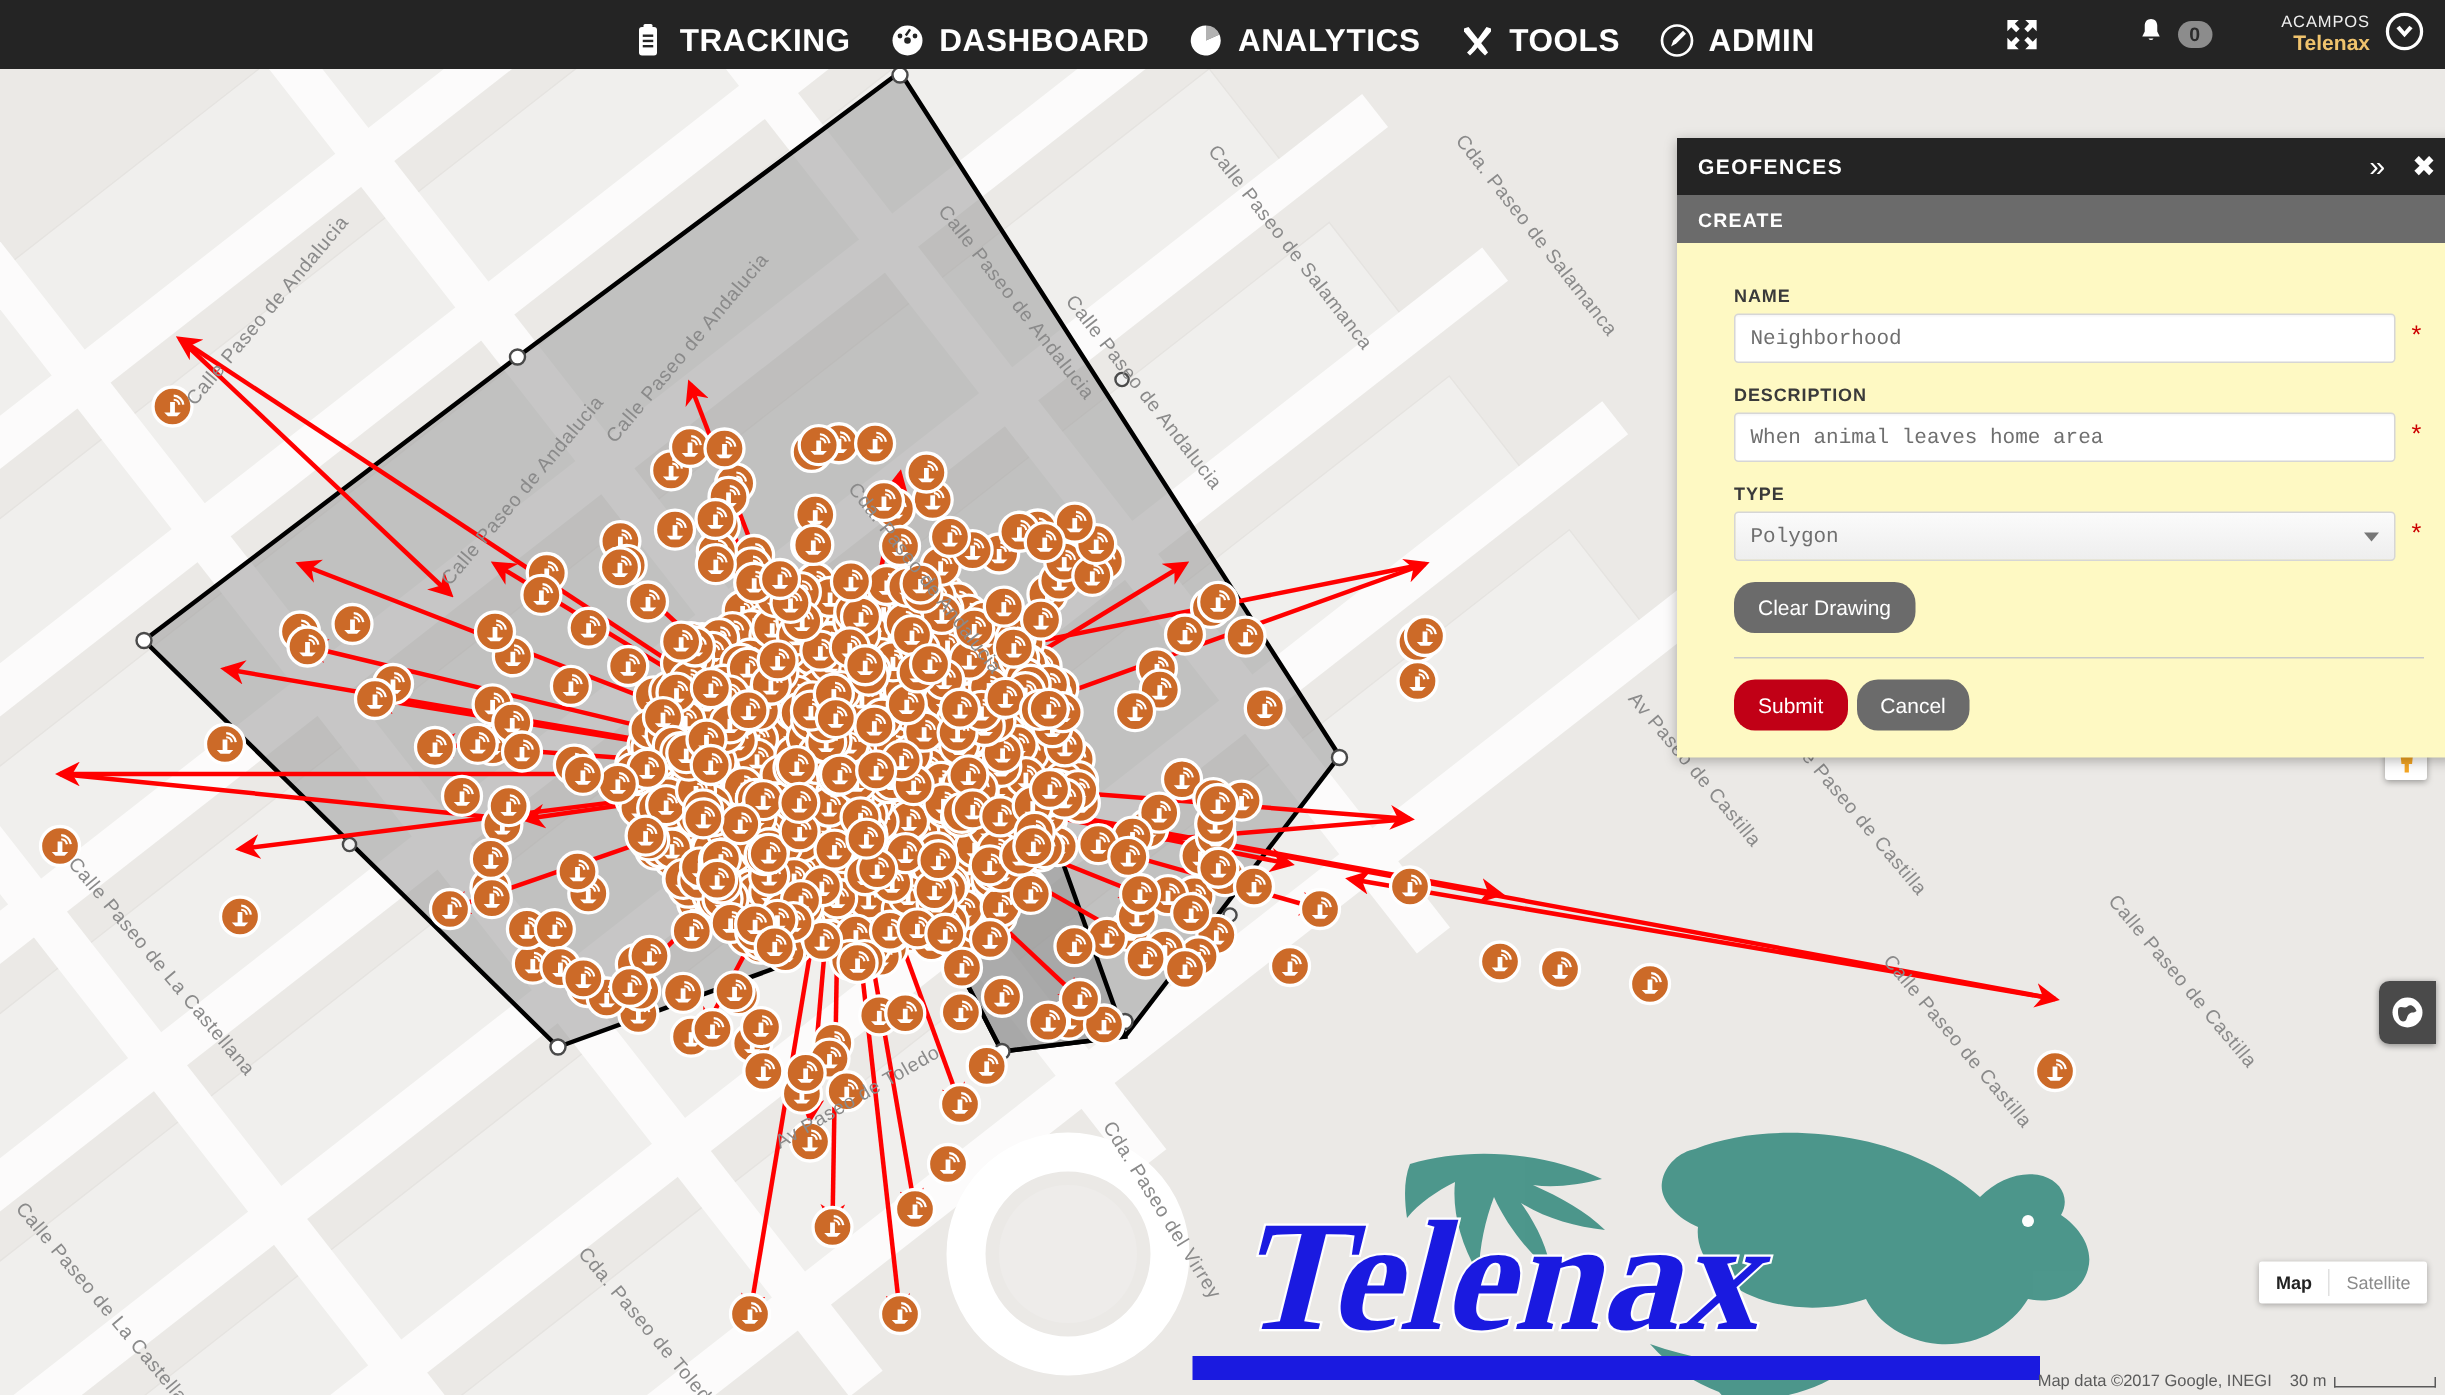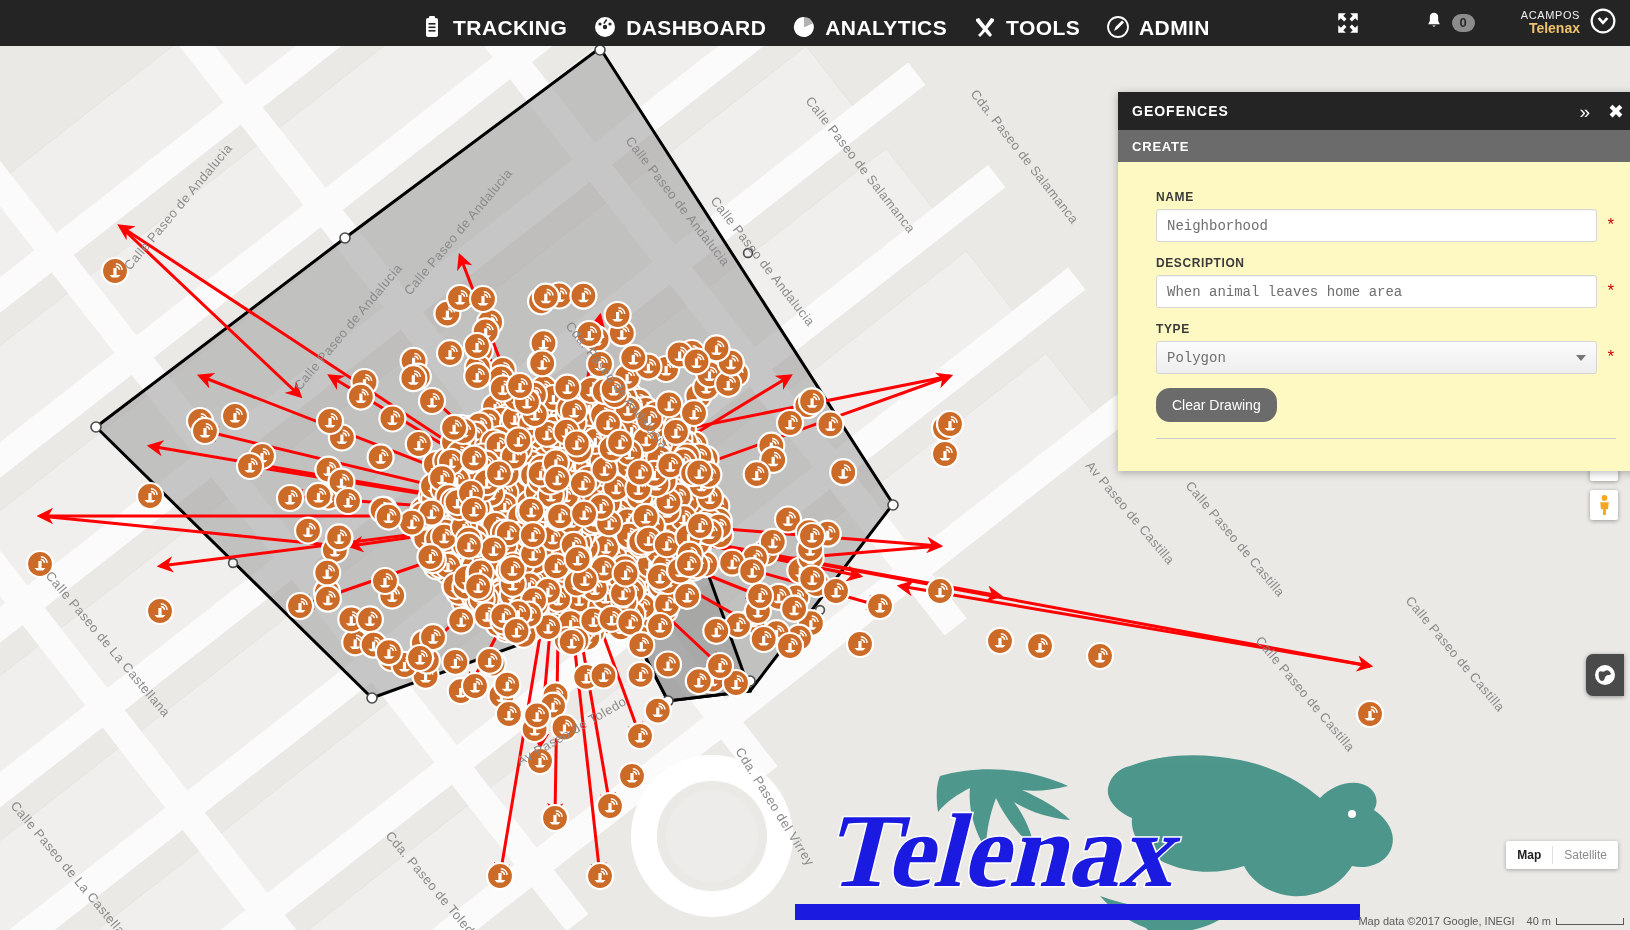--- a/index.html
+++ b/index.html
@@ -1537,21 +1537,21 @@
 
     <div id="maptype">
       <div class="maptype-btn active">Map</div>
       <div id="maptype-sep"></div>
       <div class="maptype-btn">Satellite</div>
     </div>
 
     <div id="attribution">
       <span>Map data ©2017 Google, INEGI</span>
       <span id="scale-wrap">
-        <span>40 m</span>
+        <span>30 m</span>
         <span id="scale-bar"></span>
       </span>
     </div>
   </div>
 
   <div id="geofence-panel">
     <div id="panel-header">
       <span id="panel-title">GEOFENCES</span>
       <span class="panel-hdr-icon">»</span>
       <span class="panel-hdr-icon">✖</span>
@@ -1577,16 +1577,20 @@
           <span>Polygon</span>
           <span class="caret-down"></span>
         </div>
         <span class="required-star">*</span>
       </div>
 
       <button class="btn btn-gray">Clear Drawing</button>
 
       <div id="divider"></div>
 
+      <div id="action-row">
+        <button class="btn btn-red">Submit</button>
+        <button class="btn btn-gray">Cancel</button>
+      </div>
     </div>
   </div>
 
 </div>
 
 </body></html>

